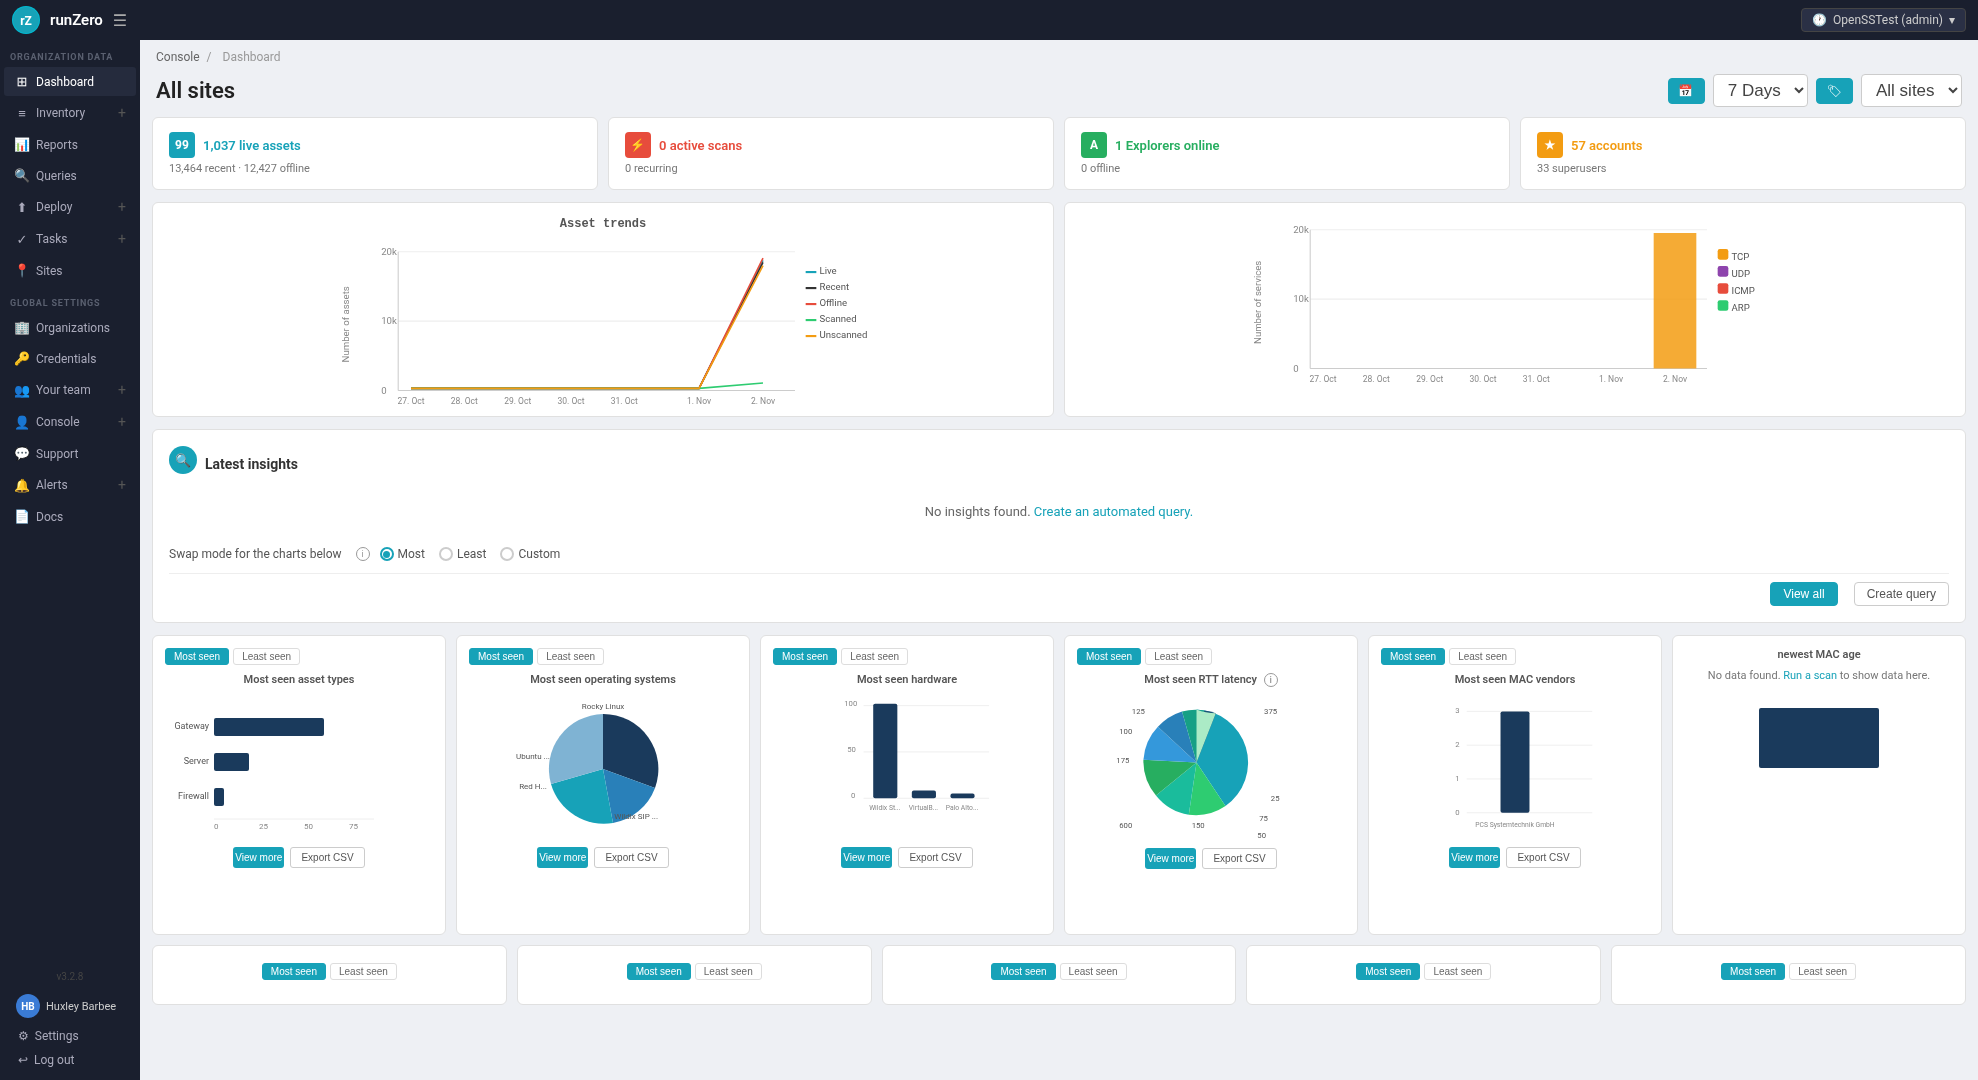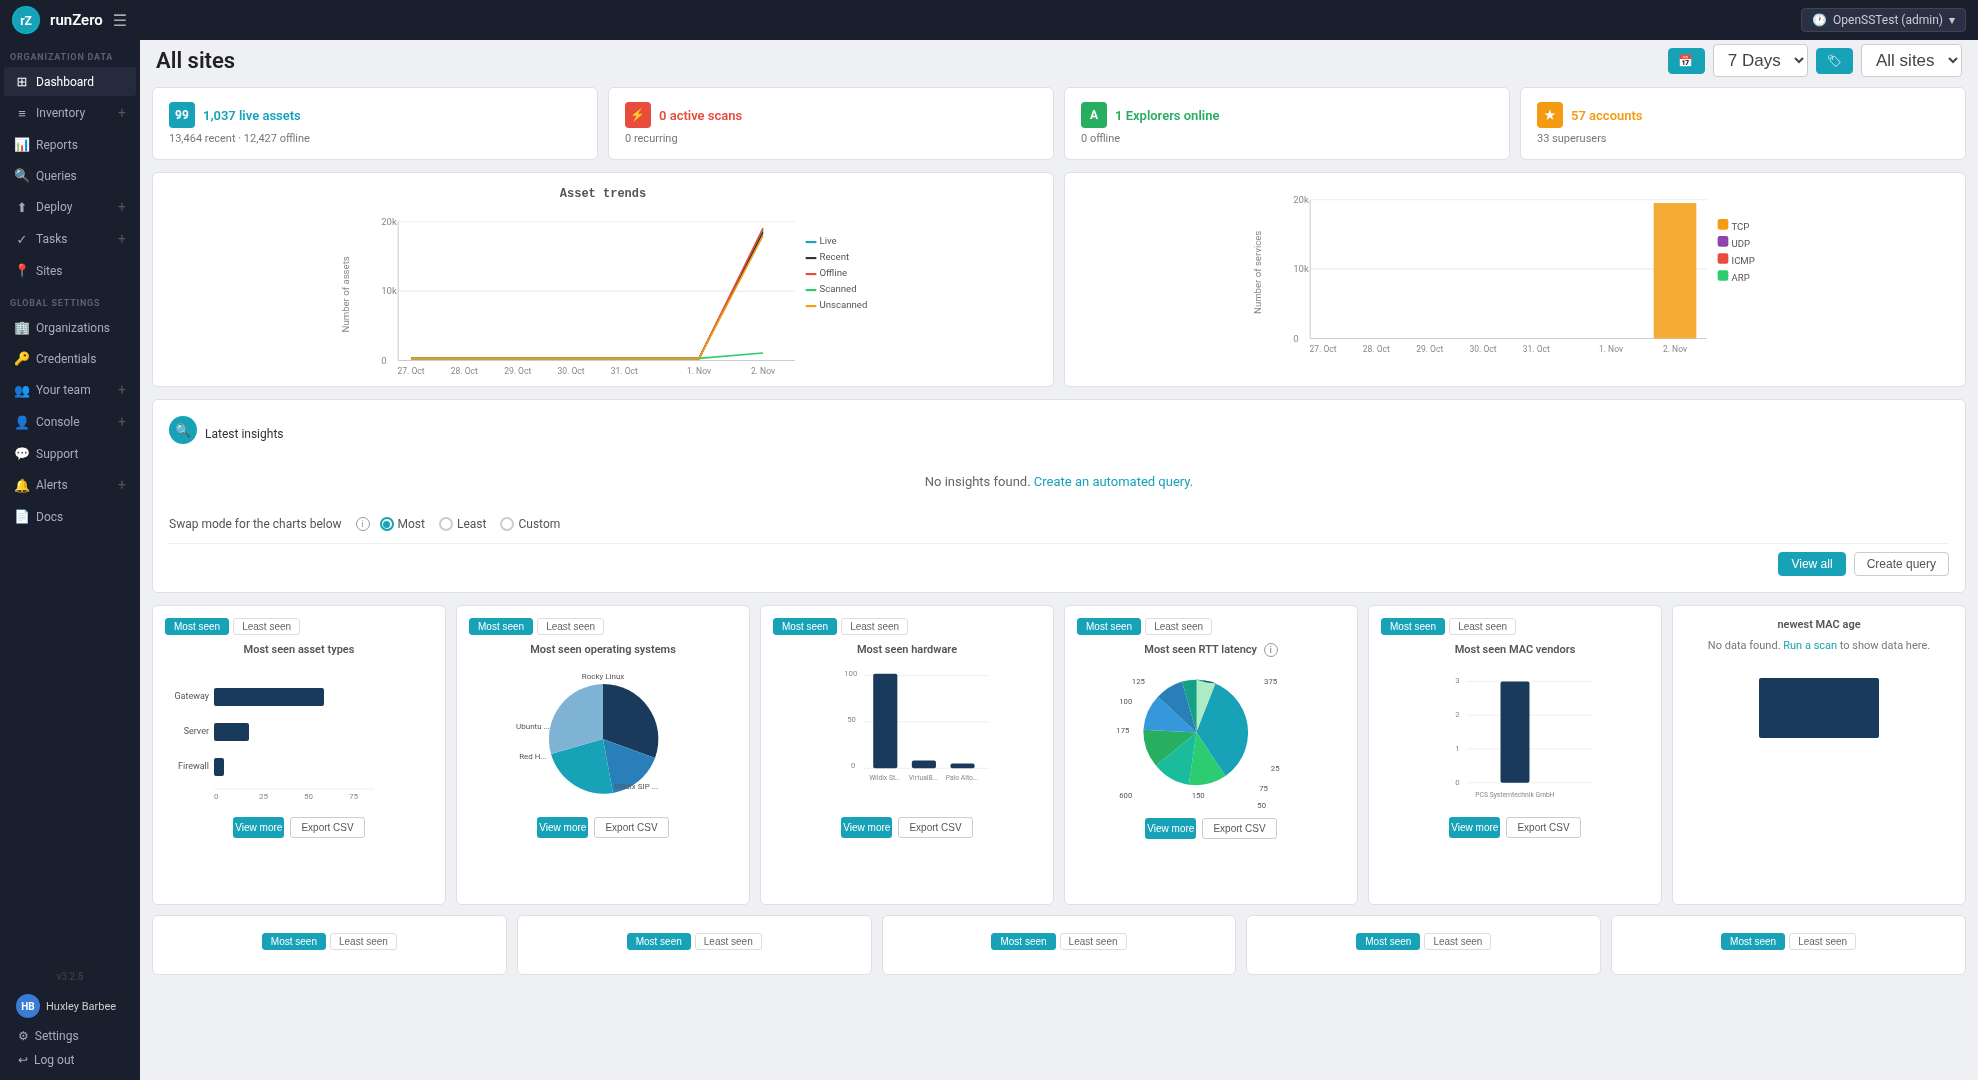--- a/index.html
+++ b/index.html
@@ -64,34 +64,34 @@
     .chart-card { background: white; border-radius: 6px; padding: 14px; border: 1px solid #e0e0e0; }
     .chart-title { text-align: center; font-size: 12px; font-weight: 600; color: #555; margin-bottom: 8px; font-family: Liberation Mono, monospace; }
 
     
     svg { overflow: visible; }
 
     
     .insights-card { background: white; border-radius: 6px; padding: 16px; border: 1px solid #e0e0e0; margin-bottom: 12px; }
     .insights-header { display: flex; align-items: center; gap: 8px; margin-bottom: 10px; }
     .insights-icon { width: 28px; height: 28px; border-radius: 50%; background: #17a2b8; display: flex; align-items: center; justify-content: center; color: white; font-size: 13px; }
-    .insights-title { font-size: 12px; font-weight: 400; margin-top: 8px; }
+    .insights-title { font-size: 14px; font-weight: 700; margin-top: 8px; }
     .insights-empty { text-align: center; padding: 20px; color: #666; font-size: 13px; }
     .insights-empty a { color: #17a2b8; text-decoration: none; }
 
     
     .swap-mode { display: flex; align-items: center; gap: 10px; padding: 8px 0 12px; }
     .swap-label { font-size: 12px; color: #555; }
     .radio-group { display: flex; gap: 14px; }
     .radio-item { display: flex; align-items: center; gap: 4px; cursor: pointer; font-size: 12px; color: #555; }
     .radio-dot { width: 14px; height: 14px; border-radius: 50%; border: 2px solid #ccc; display: flex; align-items: center; justify-content: center; }
     .radio-dot.selected { border-color: #17a2b8; }
     .radio-dot.selected::after { content: ''; width: 7px; height: 7px; border-radius: 50%; background: #17a2b8; }
 
-    .insights-footer { display: flex; justify-content: flex-end; gap: 8px; padding-top: 8px; border-top: 1px solid #eee; }
+    .insights-footer { display: flex; justify-content: flex-end; gap: 16px; padding-top: 8px; border-top: 1px solid #eee; }
     .btn-sm { padding: 4px 12px; border-radius: 4px; font-size: 12px; cursor: pointer; border: 1px solid #ccc; background: white; color: #555; }
     .btn-teal { background: #17a2b8; color: white; border-color: #17a2b8; }
 
     
     .charts-grid { display: grid; grid-template-columns: repeat(6, 1fr); gap: 10px; margin-bottom: 10px; }
     .mini-chart-card { background: white; border-radius: 6px; padding: 12px; border: 1px solid #e0e0e0; min-height: 300px; }
     .mini-chart-title { text-align: center; font-size: 11px; font-weight: 600; color: #555; margin-bottom: 8px; }
     .toggle-row { display: flex; gap: 4px; justify-content: flex-start; margin-bottom: 8px; }
     .toggle-btn { padding: 2px 8px; border: 1px solid #ddd; border-radius: 3px; font-size: 10px; cursor: pointer; background: white; color: #666; }
     .toggle-btn.active { background: #17a2b8; color: white; border-color: #17a2b8; }
@@ -211,20 +211,25 @@
         <span>Settings</span>
       </div>
       <div class="sidebar-footer-item">
         <span>↩</span>
         <span>Log out</span>
       </div>
     </div>
   </div>
 
   <div class="main">
+    <div class="breadcrumb">
+      <a>Console</a>
+      <span>/</span>
+      <span>Dashboard</span>
+    </div>
 
     <div class="page-header">
       <h1 class="page-title">All sites</h1>
       <div class="header-controls">
         <button class="ctrl-btn active-ctrl">
           <span>📅</span>
         </button>
         <select class="ctrl-select">
           <option>7 Days</option>
         </select>

